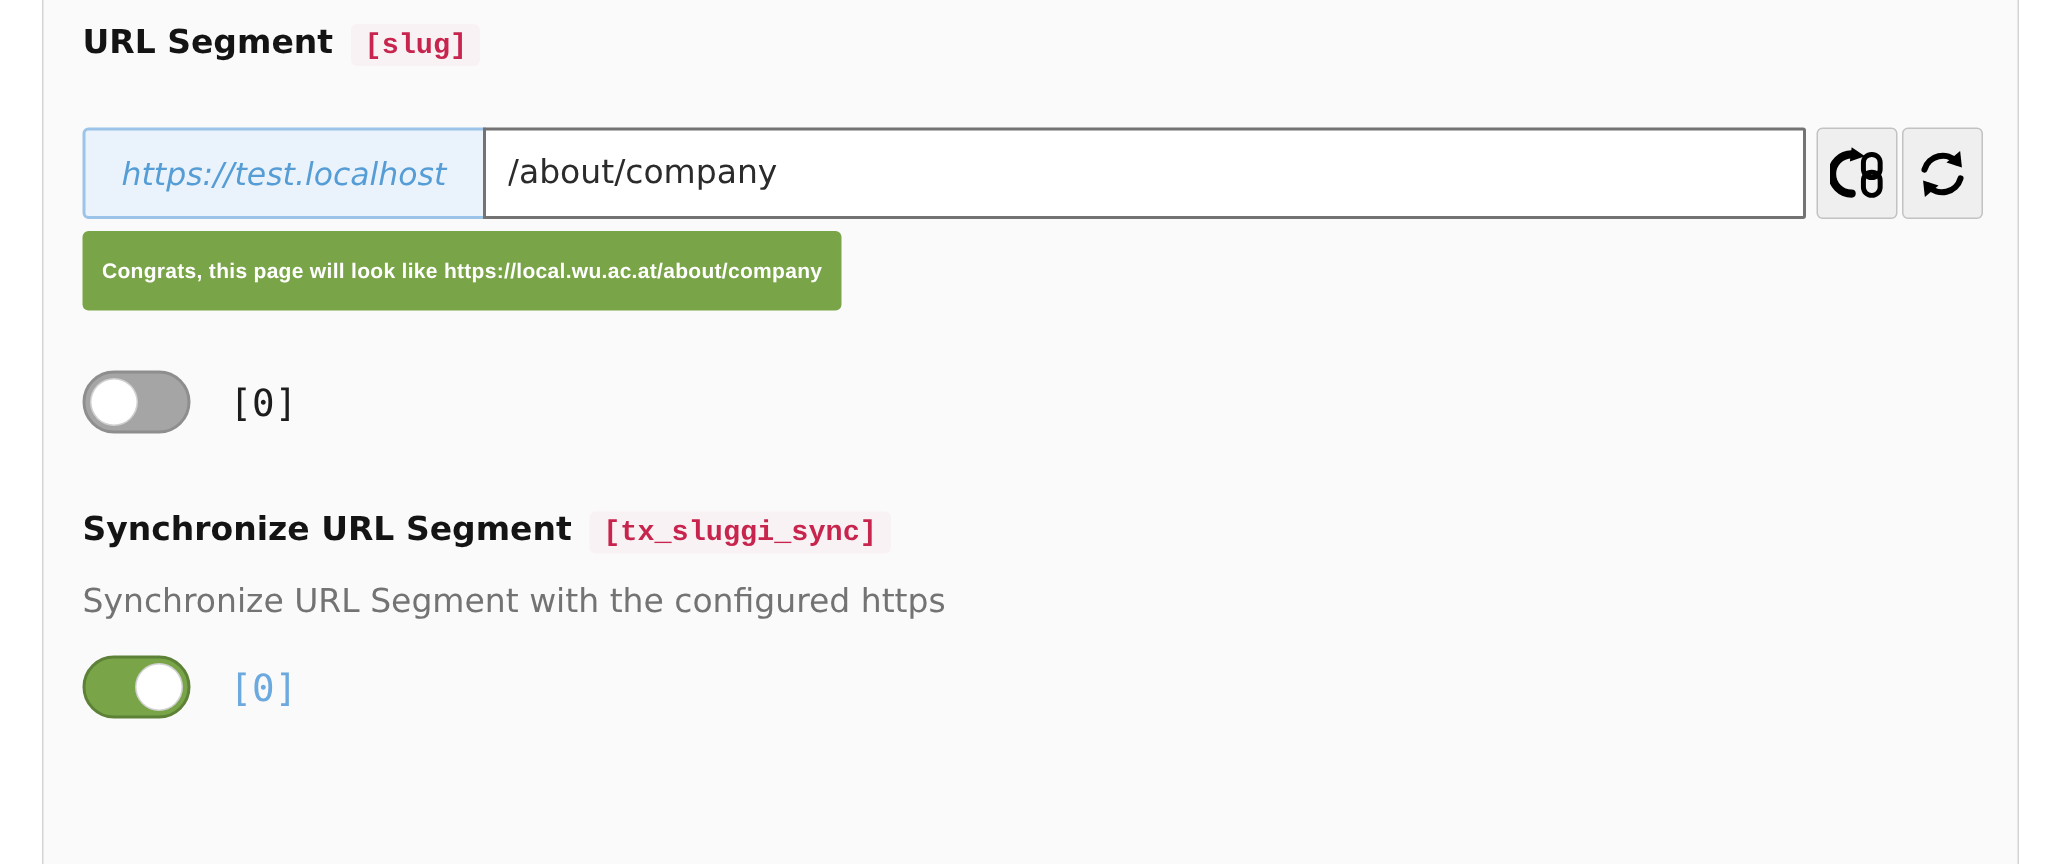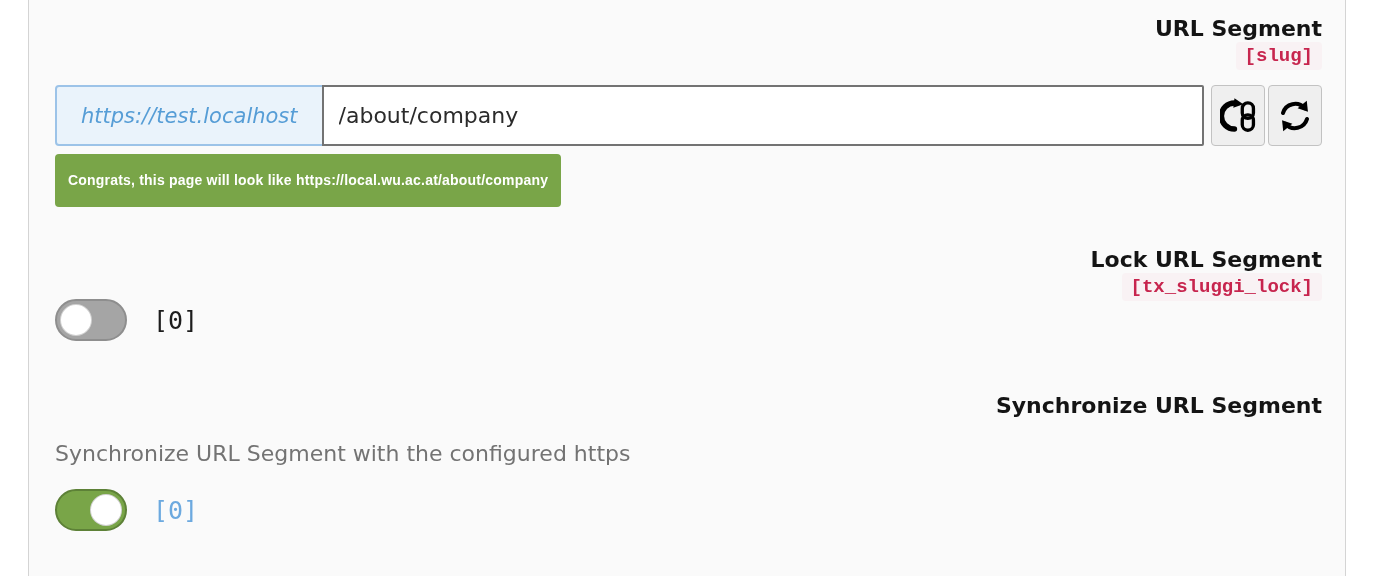--- a/index.html
+++ b/index.html
@@ -8,21 +8,21 @@
 
   .panel {
     position: absolute; top: 0; bottom: 0; left: 28px; right: 30px;
     background: #fafafa;
     border-left: 1px solid #d4d4d4;
     border-right: 1px solid #d4d4d4;
     padding: 16px 23px 0 26px;
   }
 
   
-  .field-label { display: flex; align-items: flex-end; height: 30px; flex-direction: column; }
+  .field-label { display: flex; align-items: flex-start; gap: 12px; height: 30px; }
   .label-text { font-size: 22px; font-weight: bold; color: #141414; line-height: 26px; }
   .code-tag {
     font-family: Liberation Mono, monospace;
     font-size: 19px; font-weight: bold;
     color: #c7254e; background: #f9f2f4;
     padding: 3px 9px; border-radius: 4px;
     line-height: 22px;
   }
 
   
@@ -117,35 +117,32 @@
         </span>
       </button>
     </div>
 
     <div>
       <span class="badge-success">Congrats, this page will look like https://local.wu.ac.at/about/company</span>
     </div>
   </div>
 
   <div class="section-lock">
-    <div class="field-label">
-      <span class="label-text">Lock URL Segment</span>
-      <code class="code-tag">[tx_sluggi_lock]</code>
-    </div>
     <div class="toggle-row">
       <div class="toggle toggle-off">
         <span class="knob"></span>
       </div>
       <span class="toggle-value">[0]</span>
     </div>
   </div>
 
   <div class="section-sync">
     <div class="field-label">
       <span class="label-text">Synchronize URL Segment</span>
+      <code class="code-tag">[tx_sluggi_sync]</code>
     </div>
     <div class="field-desc">Synchronize URL Segment with the configured https</div>
     <div class="toggle-row">
       <div class="toggle toggle-on">
         <span class="knob"></span>
       </div>
       <span class="toggle-value blue">[0]</span>
     </div>
   </div>
 

